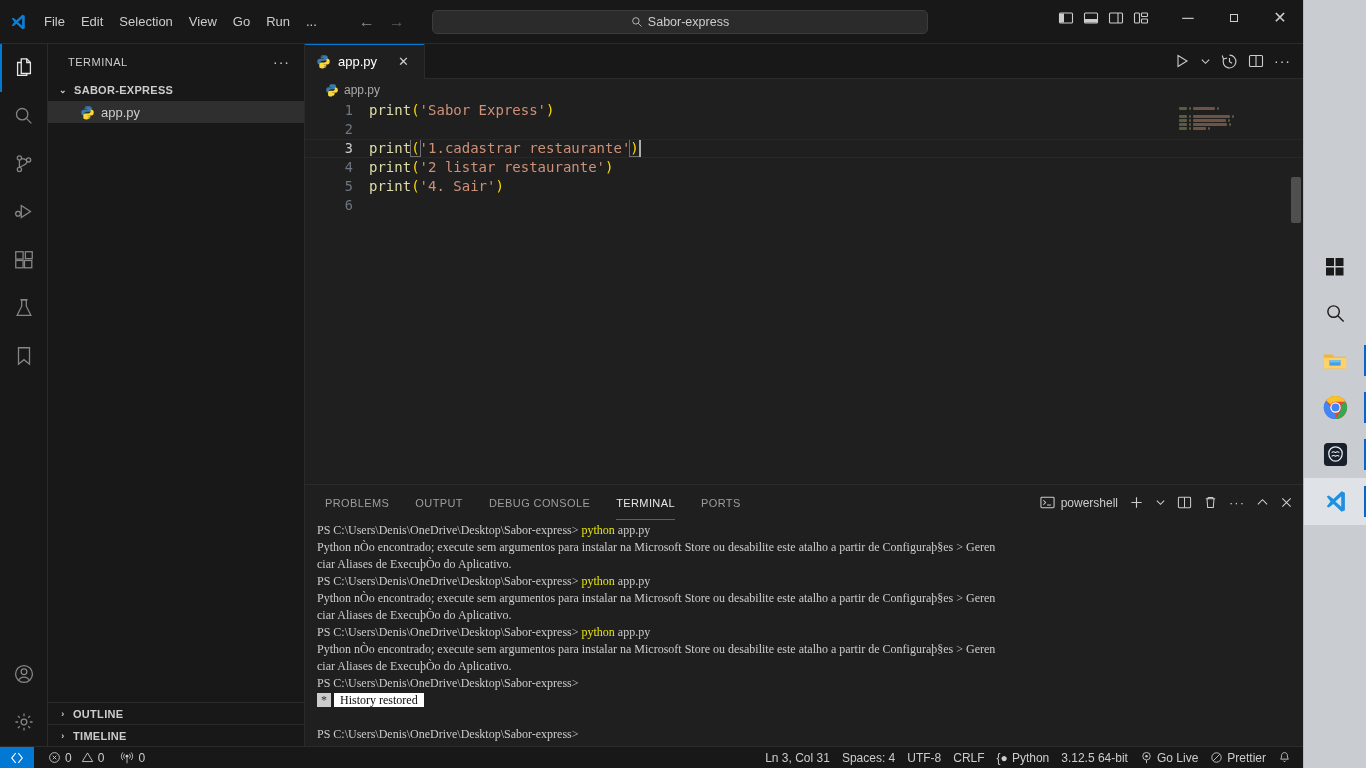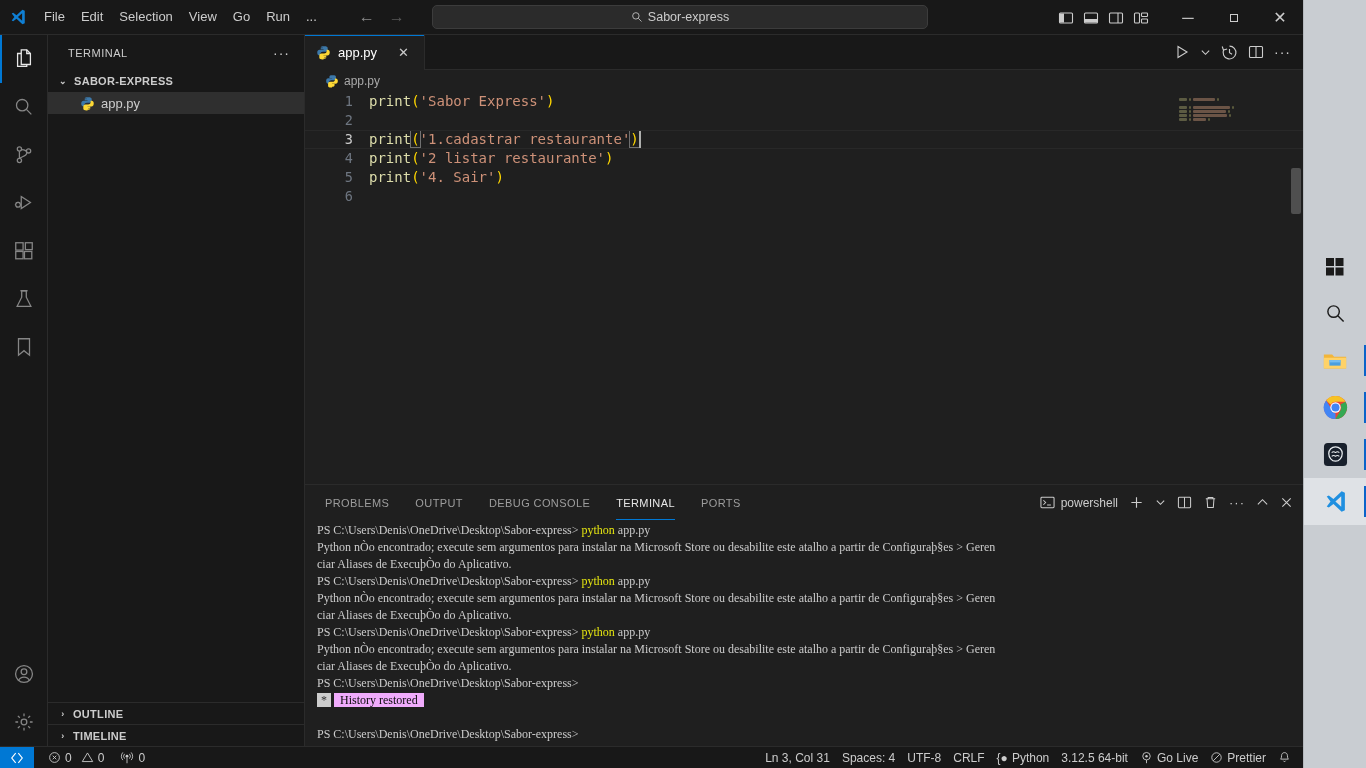--- a/index.html
+++ b/index.html
@@ -7,21 +7,21 @@
     width: 1366px; height: 768px; overflow: hidden;
     background: #1f1f1f;
     font-family: "Liberation Sans", sans-serif;
     -webkit-font-smoothing: antialiased;
   }
   .app { position: relative; width: 1366px; height: 768px; display: flex; }
   .vscode { position: relative; width: 1303px; height: 768px; background: #1f1f1f; display: flex; flex-direction: column; }
 
   
   .titlebar {
-    height: 35px; background: #181818; display: flex; align-items: center;
+    height: 44px; background: #181818; display: flex; align-items: center;
     flex: none; border-bottom: 1px solid #2b2b2b; position: relative;
   }
   .vs-logo { width: 36px; display: flex; align-items: center; justify-content: center; }
   .menu { display: flex; align-items: center; height: 100%; }
   .menu-item {
     font-size: 13px; color: #cccccc; padding: 3px 8px; margin: 0 0px; cursor: default;
     border-radius: 4px; line-height: 18px;
   }
   .nav-arrows { display: flex; align-items: center; gap: 14px; margin-left: 34px; }
   .arrow { color: #8b8b8b; font-size: 16px; line-height: 1; }
@@ -137,21 +137,21 @@
   .ptab.active::after { content:""; position:absolute; left:0; right:0; bottom:0; height:1px; background:#0078d4; }
   .panel-actions { position:absolute; right: 10px; top:0; height:35px; display:flex; align-items:center; gap: 11px; color:#cccccc; font-size: 13px;}
   .shell-chip { display:flex; align-items:center; gap:6px; font-size:12px; color:#cccccc;padding-left:17px; }
   .term {
     flex:1; padding: 2px 0 0 12px; font-family: Liberation Serif, serif;
     font-size: 12px; line-height: 17px; color: #cccccc; overflow: hidden; position: relative;
   }
   .tline { white-space: pre; }
   .t-path { color: #cccccc; }
   .t-cmd { color: #e5e510; }
-  .hist { background: #f0abfc; color: #0a0a0a; padding: 0 3px; }
+  .hist { background: #ffffff; color: #0a0a0a; padding: 0 3px; }
   .hist-star { background: #cccccc; color: #333; padding: 0 4px; margin-right: 3px;}
 
   
   .statusbar {
     height: 22px; background: #181818; display: flex; align-items: center;
     font-size: 12px; color: #cccccc; flex: none; border-top: 1px solid #2b2b2b;
   }
   .rmt { width: 34px; height: 22px; background: #0078d4; display:flex; align-items:center; justify-content:center; }
   .sb-left { display:flex; align-items:center; gap: 4px; padding-left: 8px;}
   .sb-item { display:flex; align-items:center; gap:4px; padding: 0 6px; height:22px; }

